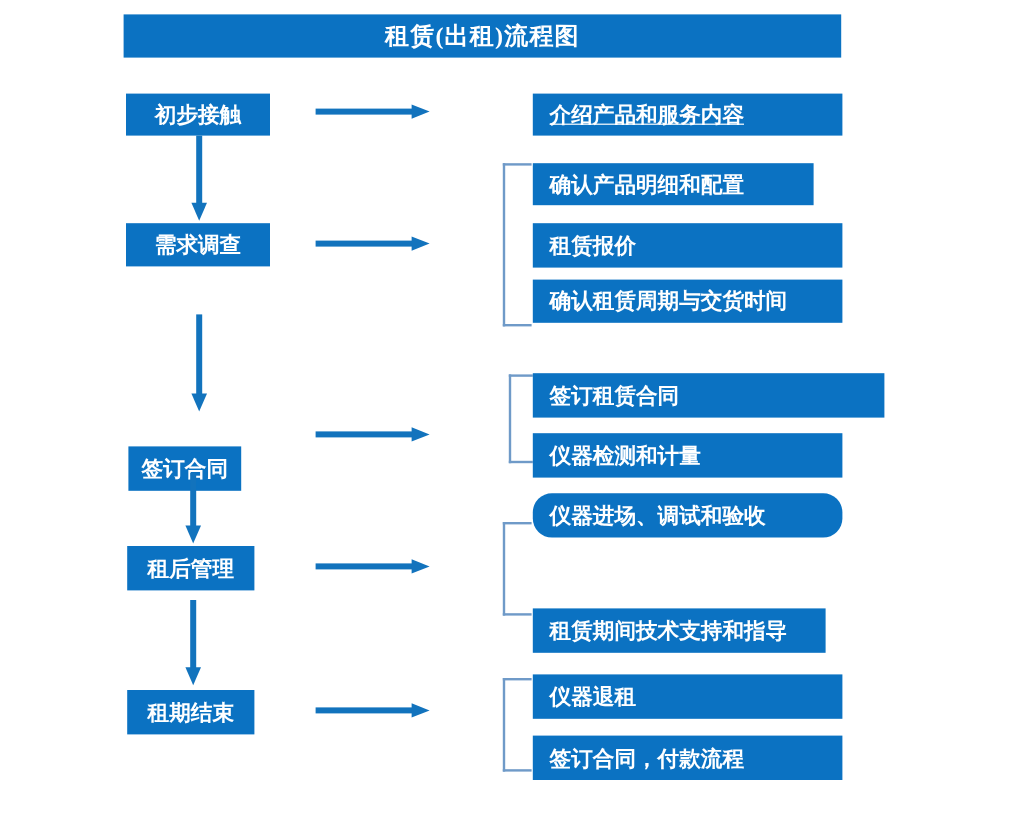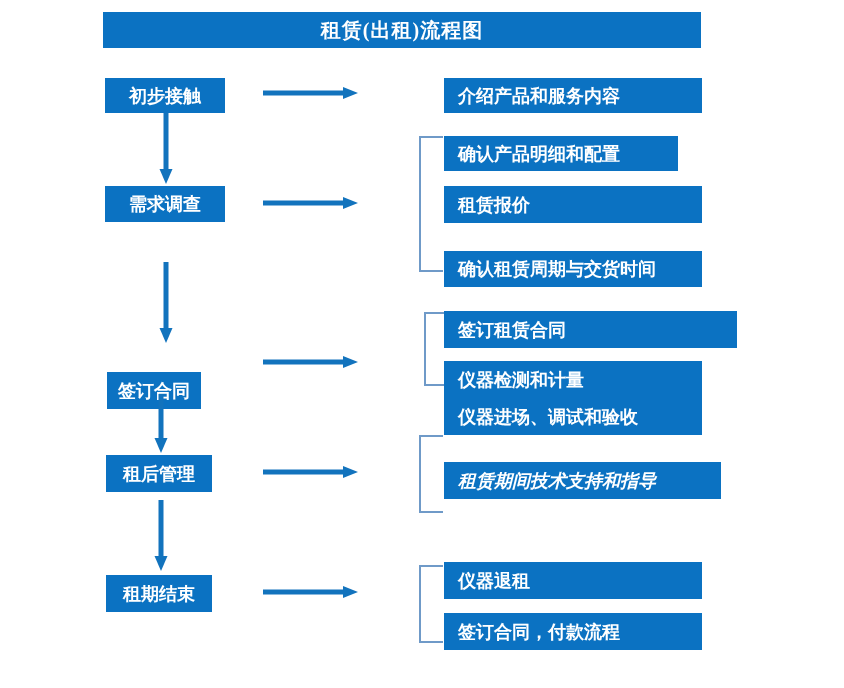--- a/index.html
+++ b/index.html
@@ -176,49 +176,49 @@
   </div>
 
   <div class="bracket" style="left:419px; top:136px; width:24px; height:136px;"></div>
 
   <div class="bracket" style="left:424px; top:312px; width:20px; height:74px;"></div>
 
   <div class="bracket" style="left:419px; top:435px; width:24px; height:78px;"></div>
 
   <div class="bracket" style="left:419px; top:565px; width:24px; height:78px;"></div>
 
-  <div class="node detail" style="left:444px; top:78px; width:258px; height:35px;">
+  <div class="node detail" style="left:444px; top:78px; width:258px; height:35px;text-decoration:underline;">
     <span>介绍产品和服务内容</span>
   </div>
 
   <div class="node detail" style="left:444px; top:136px; width:234px; height:35px;">
     <span>确认产品明细和配置</span>
   </div>
 
   <div class="node detail" style="left:444px; top:186px; width:258px; height:37px;">
     <span>租赁报价</span>
   </div>
 
-  <div class="node detail" style="left:444px; top:251px; width:258px; height:36px;font-family:Liberation Mono, monospace;">
+  <div class="node detail" style="left:444px; top:233px; width:258px; height:36px;font-family:Liberation Mono, monospace;">
     <span>确认租赁周期与交货时间</span>
   </div>
 
   <div class="node detail" style="left:444px; top:311px; width:293px; height:37px;">
     <span>签订租赁合同</span>
   </div>
 
   <div class="node detail" style="left:444px; top:361px; width:258px; height:37px;">
     <span>仪器检测和计量</span>
   </div>
 
-  <div class="node detail" style="left:444px; top:398px; width:258px; height:37px;">
+  <div class="node detail" style="left:444px; top:411px; width:258px; height:37px;border-radius:16px;">
     <span>仪器进场、调试和验收</span>
   </div>
 
-  <div class="node detail" style="left:444px; top:462px; width:277px; height:37px;font-style:italic;">
+  <div class="node detail" style="left:444px; top:507px; width:244px; height:37px;">
     <span>租赁期间技术支持和指导</span>
   </div>
 
   <div class="node detail" style="left:444px; top:562px; width:258px; height:37px;">
     <span>仪器退租</span>
   </div>
 
   <div class="node detail" style="left:444px; top:613px; width:258px; height:37px;">
     <span>签订合同，付款流程</span>
   </div>

